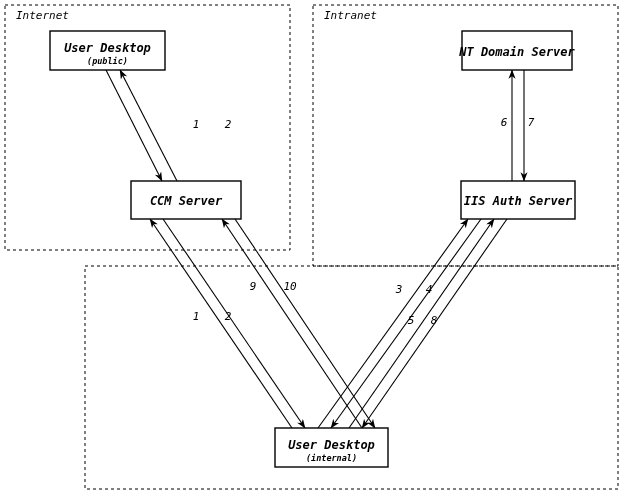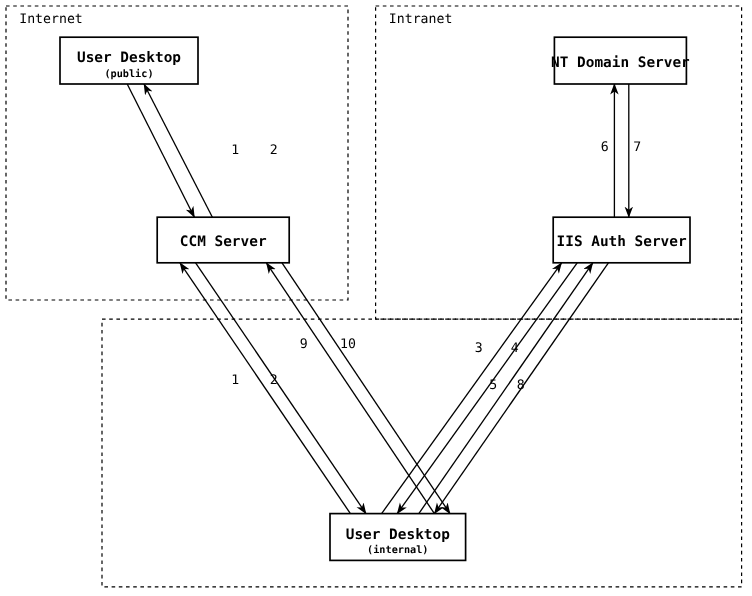--- a/index.html
+++ b/index.html
@@ -7,20 +7,21 @@
     padding: 0;
     background: #ffffff;
   }
   #diagram-root {
     position: relative;
     width: 627px;
     height: 497px;
     background: #ffffff;
     font-family: "DejaVu Sans Mono", "Liberation Mono", monospace;
     overflow: hidden;
+    font-style: italic;
   }
   svg#diagram-canvas {
     display: block;
     width: 627px;
     height: 497px;
   }
   .zone-rect {
     fill: none;
     stroke: #000000;
     stroke-width: 1;

